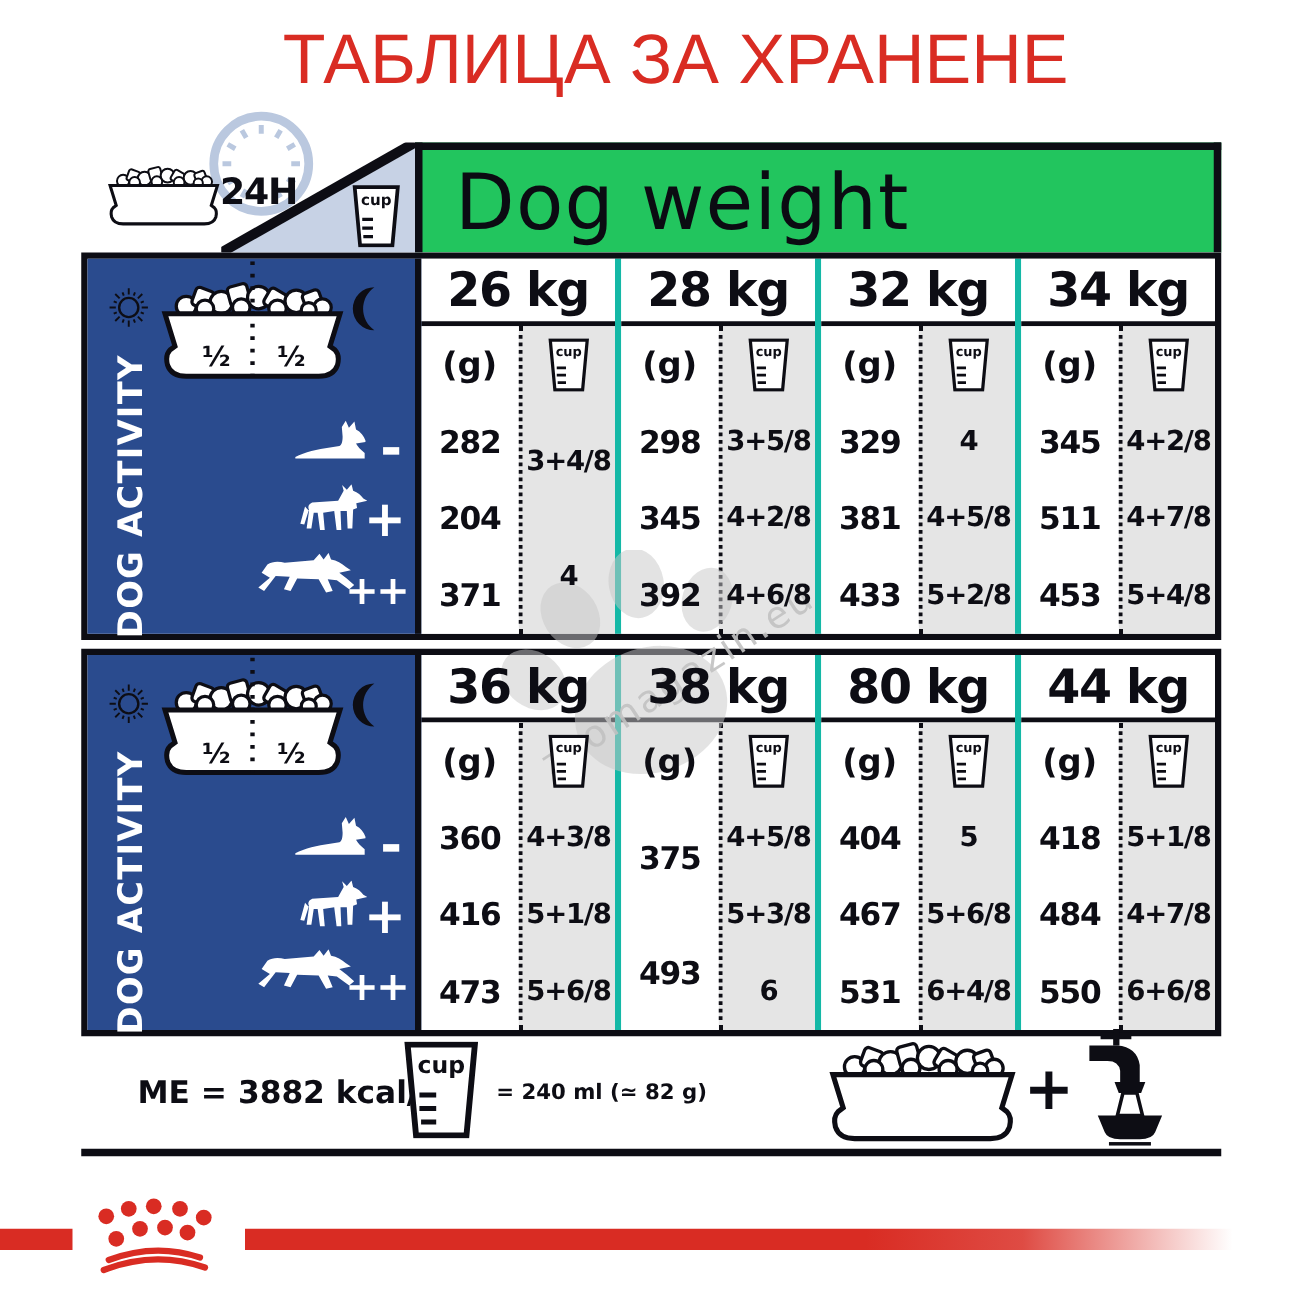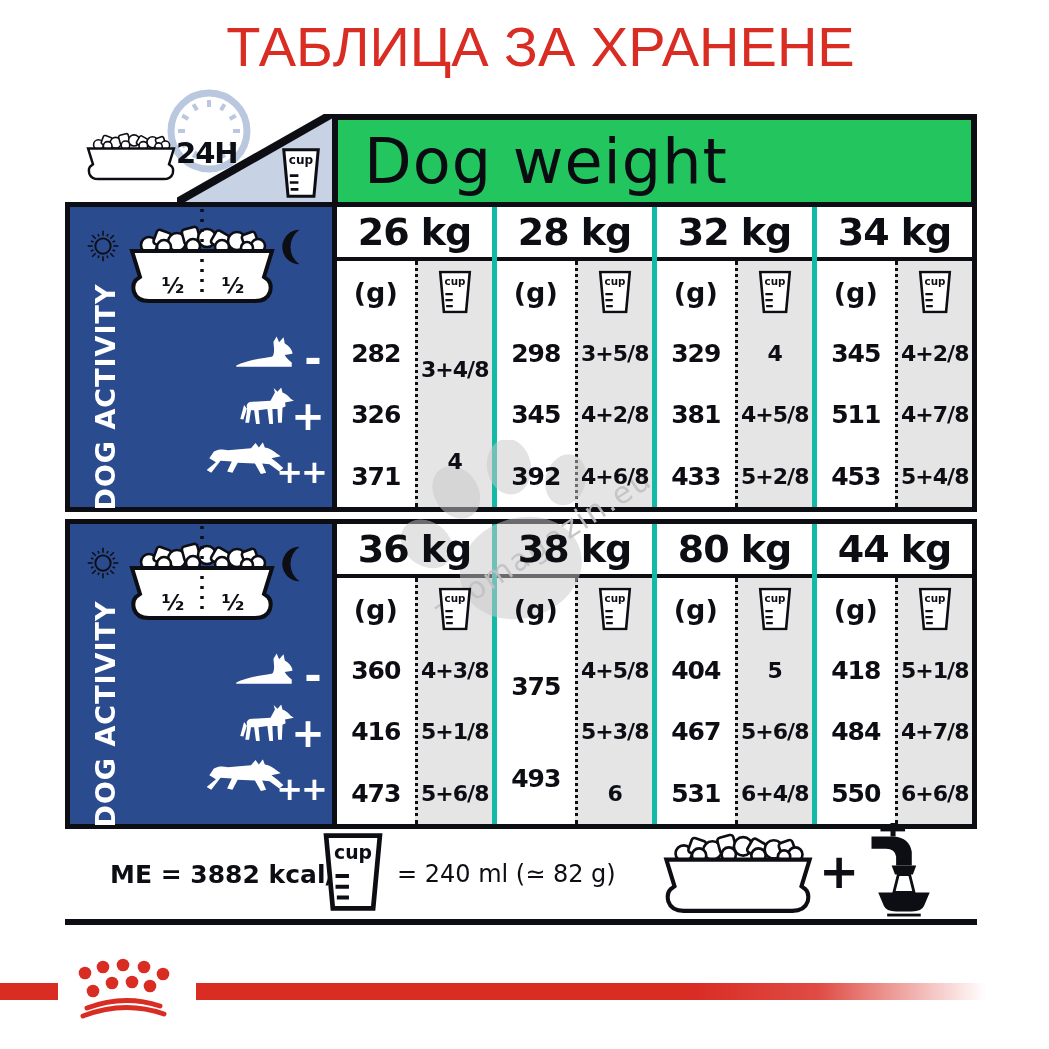--- a/index.html
+++ b/index.html
@@ -52,21 +52,21 @@
   .dog3{left:136px;top:230px;width:78px;height:45px;}
   .sgn{position:absolute;transform:translate(-50%,-50%);color:#fff;font-weight:800;line-height:1;}
   .sgn1{left:243px;top:152px;font-size:42px;}
   .sgn2{left:238px;top:209px;font-size:40px;}
   .sgn3{left:231px;top:265px;font-size:32px;letter-spacing:-2px;}
 
   
   .footer{left:65px;top:829px;width:912px;height:96px;border-bottom:6px solid #0d0d14;box-sizing:border-box;}
   .meLabel{position:absolute;left:45px;top:50%;transform:translateY(-50%);font-weight:bold;font-size:25px;}
   .fcup{position:absolute;left:255px;top:4px;width:66px;height:78px;}
-  .equiv{position:absolute;left:332px;top:50%;transform:translateY(-50%);font-weight:normal;font-size:24px;}
+  .equiv{position:absolute;left:332px;top:50%;transform:translateY(-50%);font-weight:bold;font-size:17px;}
   .fbowl{position:absolute;left:592px;top:2px;width:162px;height:86px;}
   .fplus{position:absolute;left:754px;top:14px;font-size:48px;font-weight:800;}
   .ftap{position:absolute;left:792px;top:-6px;width:76px;height:94px;}
 
   
   .stripe{left:0;top:983px;width:1049px;height:17px;
           background:linear-gradient(90deg,#d92c23 0%,#d92c23 66%,rgba(217,44,35,.85) 78%,rgba(217,44,35,0) 94%);}
   .crownbox{left:58px;top:944px;width:138px;height:82px;background:#fff;}
   .crownbox svg{width:100%;height:100%;}
 
@@ -214,21 +214,21 @@
   <div class="wcol first">
     <div class="wh">
         <span class="z">26 kg</span>
       </div>
     <div class="cbody">
       <div class="ghalf">
         <div class="uhead">
             <span class="z">(g)</span>
           </div>
         <div class="val z">282</div>
-        <div class="val z">326</div>
+        <div class="val z">204</div>
         <div class="val z">371</div>
       </div>
       <div class="chalf">
         <div class="uhead">
             <svg class="cupicon" viewBox="0 0 46 58">
               <use href="#sym-cup"></use>
             </svg>
           </div>
         <div class="val z">3+4/8</div>
         <div class="val z">4</div>

